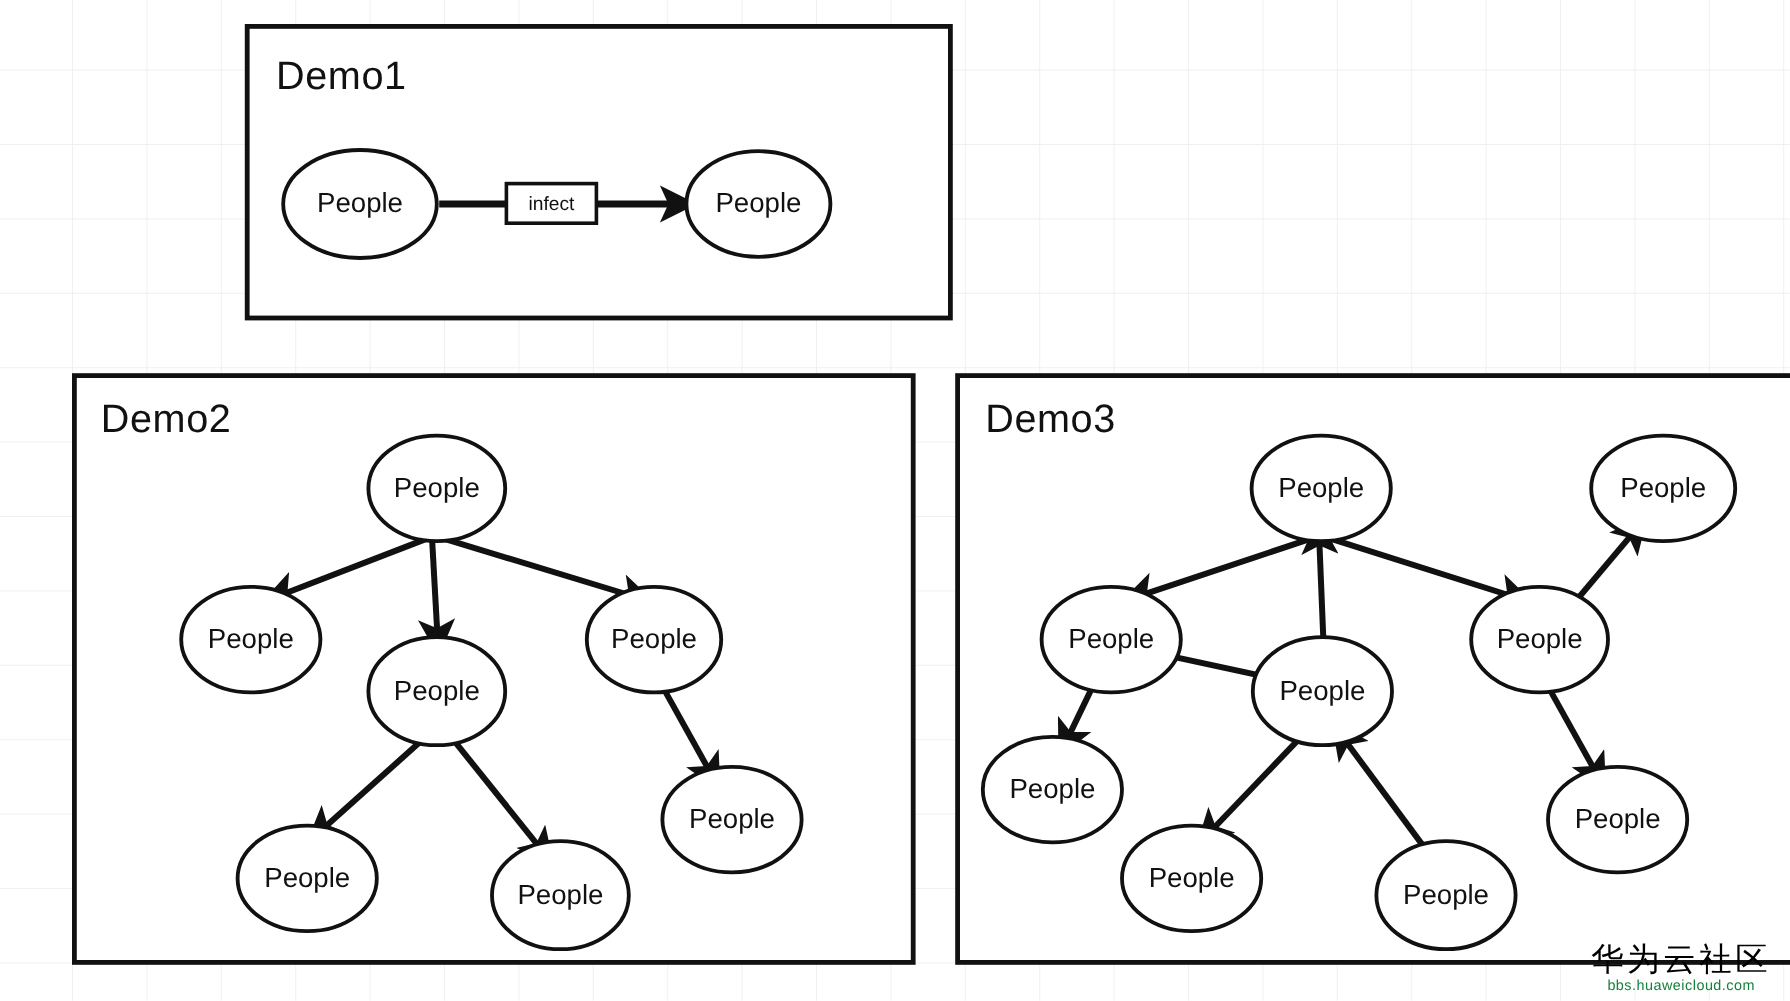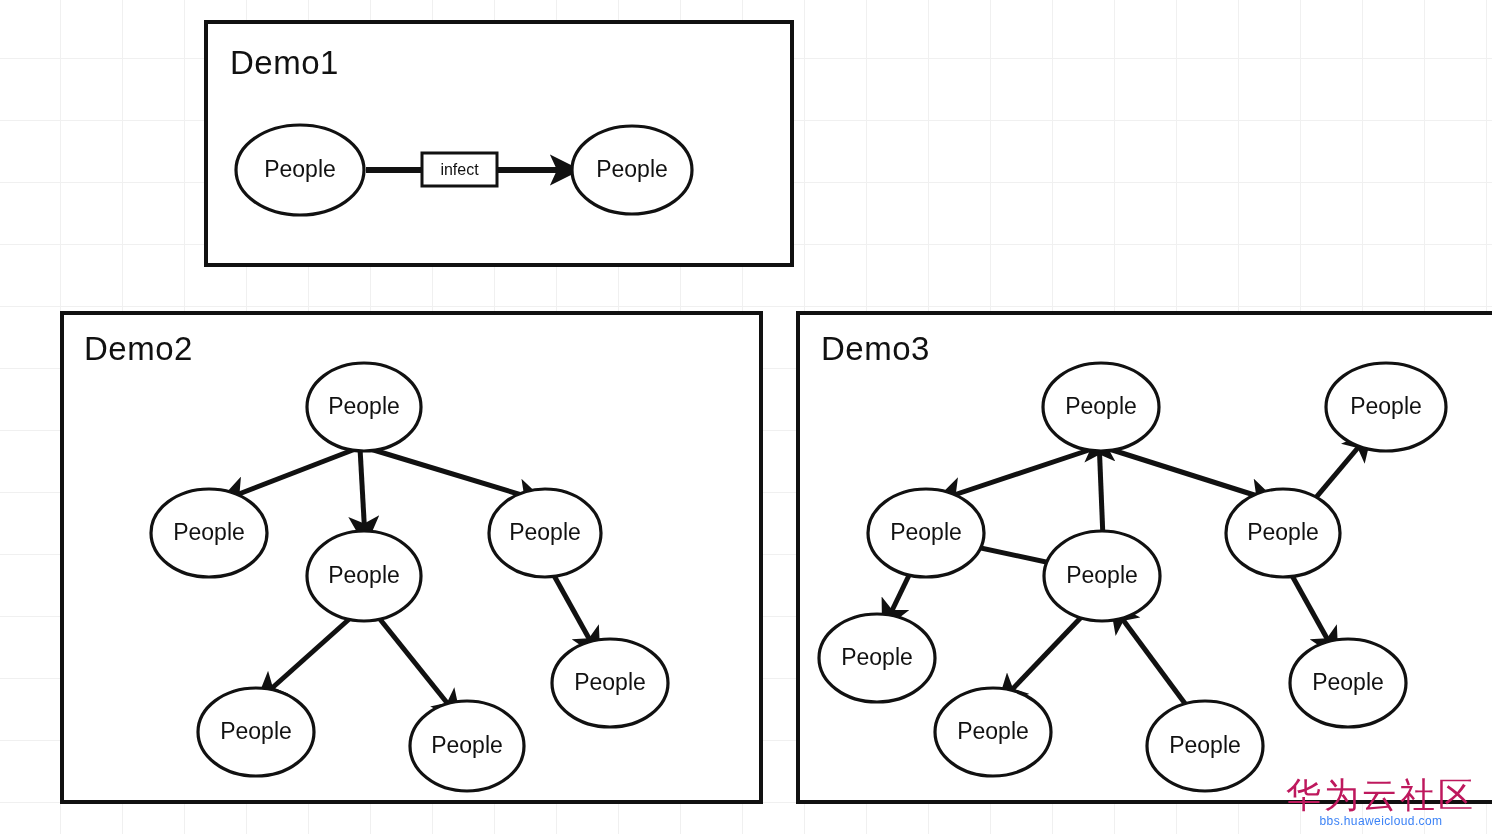--- a/index.html
+++ b/index.html
@@ -90,30 +90,30 @@
   #watermark {
     position: absolute;
     right: 16px;
     bottom: 6px;
     text-align: center;
     pointer-events: none;
     user-select: none;
   }
   #watermark .wm-cn {
     font-family: "DejaVu Sans", sans-serif;
-    font-size: 35px;
-    color: #be185d;
+    font-size: 27px;
+    color: #000000;
     letter-spacing: 3px;
     line-height: 1.05;
     white-space: nowrap;
   }
   #watermark .wm-url {
     font-family: "Liberation Sans", sans-serif;
     font-size: 12px;
-    color: #3b82f6;
+    color: #15803d;
     letter-spacing: 0.4px;
     white-space: nowrap;
   }
 </style>
 </head>
 <body>
 
 <div id="grid-bg"></div>
 
 <div id="canvas">

